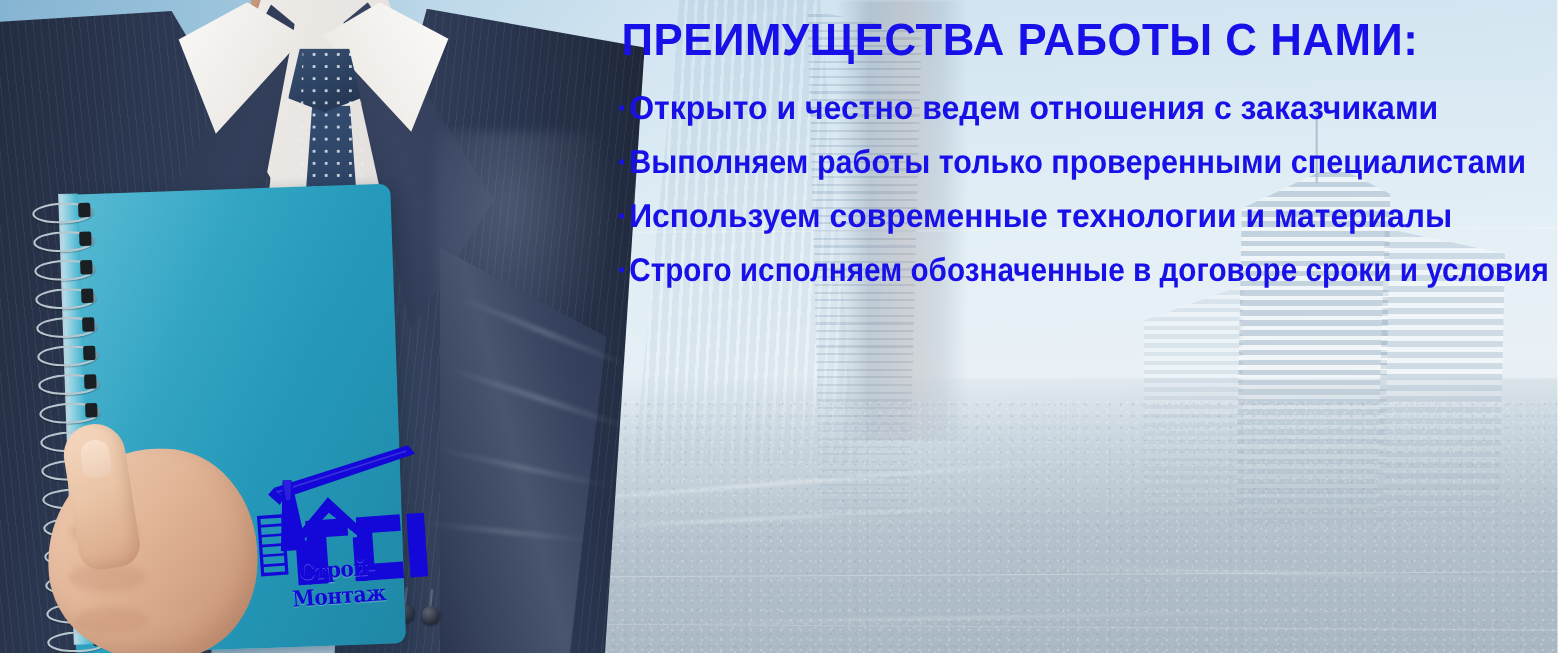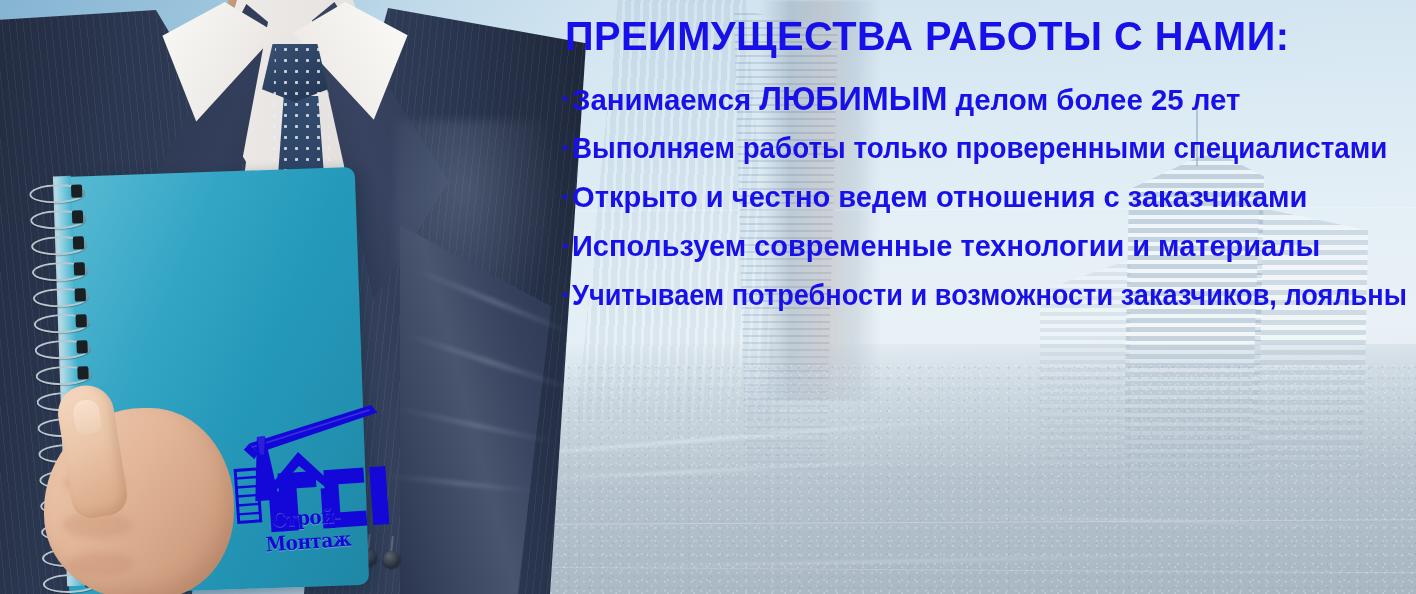--- a/index.html
+++ b/index.html
@@ -643,39 +643,36 @@
     <div class="kn-2 knuckle"></div>
     <div class="kn-3 knuckle"></div>
     <div class="thumb"></div>
     <div class="thumb-nail"></div>
   </div>
 
   <div class="headline">ПРЕИМУЩЕСТВА РАБОТЫ С НАМИ:</div>
 
   <div class="bullets">
 
-    <div class="bullet b1">
-      <span class="dot">·</span><span class="txt"><span>Занимаемся </span><span class="emph">ЛЮБИМЫМ</span><span> делом более 25 лет</span></span>
+
+
+    <div class="bullet b3">
+      <span class="dot">·</span><span class="txt">Открыто и честно ведем отношения с заказчиками</span>
     </div>
-
 
     <div class="bullet b4">
       <span class="dot">·</span><span class="txt">Выполняем работы только проверенными специалистами</span>
     </div>
 
-    <div class="bullet b3">
-      <span class="dot">·</span><span class="txt">Открыто и честно ведем отношения с заказчиками</span>
-    </div>
-
     <div class="bullet b5">
       <span class="dot">·</span><span class="txt">Используем современные технологии и материалы</span>
     </div>
 
-
-    <div class="bullet b7">
-      <span class="dot">·</span><span class="txt">Учитываем потребности и возможности заказчиков, лояльны</span>
+    <div class="bullet b6">
+      <span class="dot">·</span><span class="txt">Строго исполняем обозначенные в договоре сроки и условия</span>
     </div>
+
 
 
 
 
   </div>
 </div>
 
 </body></html>

